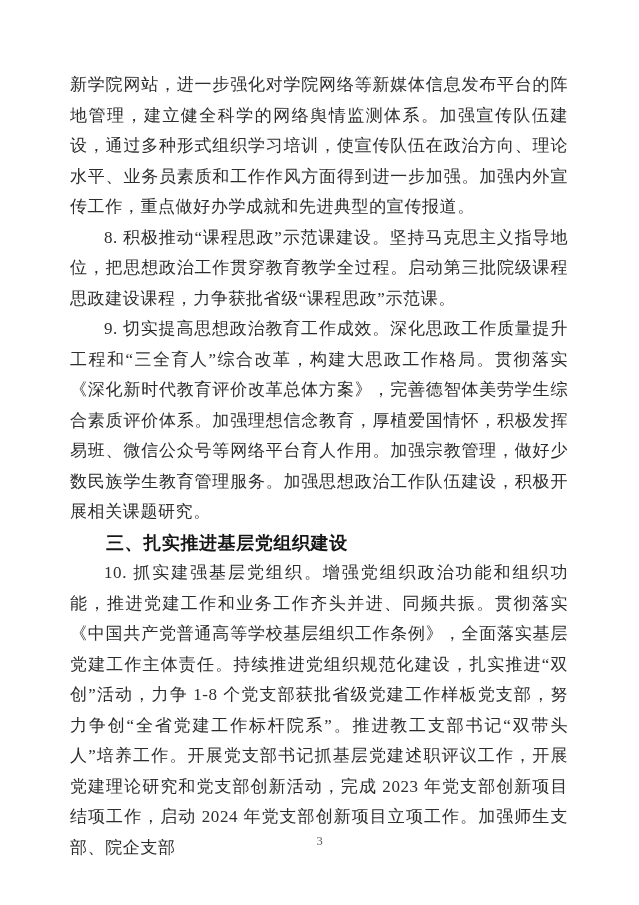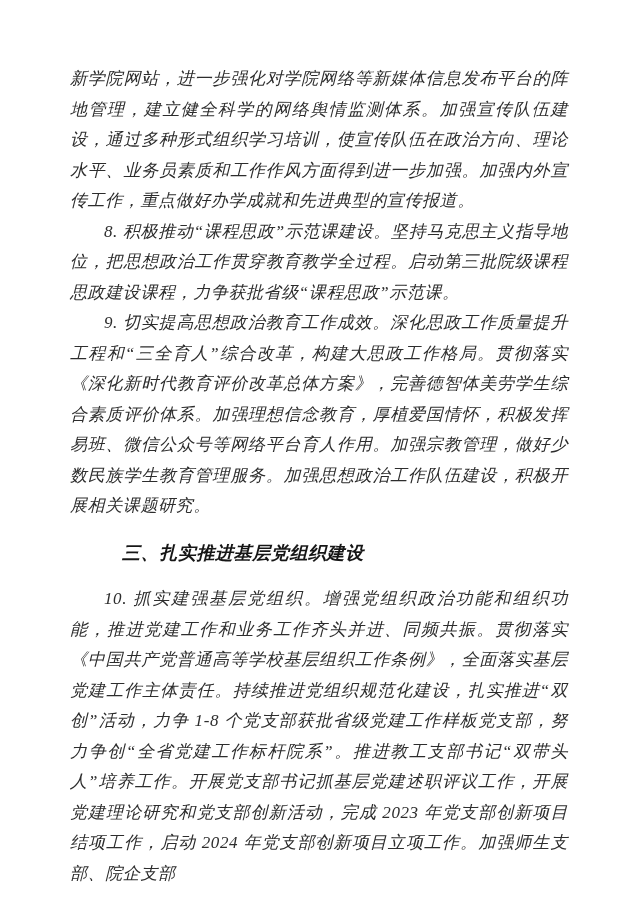--- a/index.html
+++ b/index.html
@@ -12,44 +12,43 @@
     width: 639px;
     height: 905px;
     background: #ffffff;
     overflow: hidden;
     box-sizing: border-box;
     font-family: "Liberation Serif", "DejaVu Serif", serif;
     color: #2d2d2d;
   }
   .doc-body {
     position: absolute;
-    top: 64px;
+    top: 70px;
     left: 70px;
     width: 498px;
-    font-style: italic;
   }
   .para {
     font-size: 17px;
     line-height: 30.5px;
     letter-spacing: 0.6px;
     text-align: justify;
     margin: 0;
     color: #2d2d2d;
   }
   .para.indent {
     text-indent: 2em;
   }
   .heading {
     font-family: "Liberation Sans", "DejaVu Sans", sans-serif;
     font-weight: bold;
     font-size: 18px;
     line-height: 30.5px;
     letter-spacing: 0.6px;
     text-indent: 2em;
-    margin: 16px;
+    margin: 0;
     color: #161616;
   }
   .page-number {
     position: absolute;
     top: 832px;
     left: 0;
     width: 639px;
     text-align: center;
     font-size: 12.5px;
     line-height: 18px;

